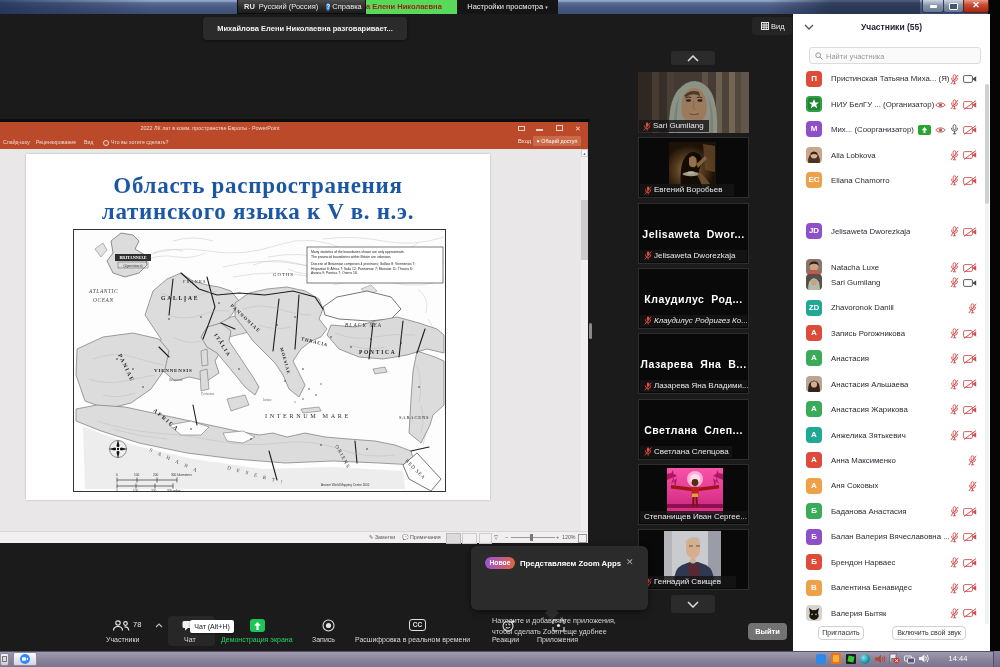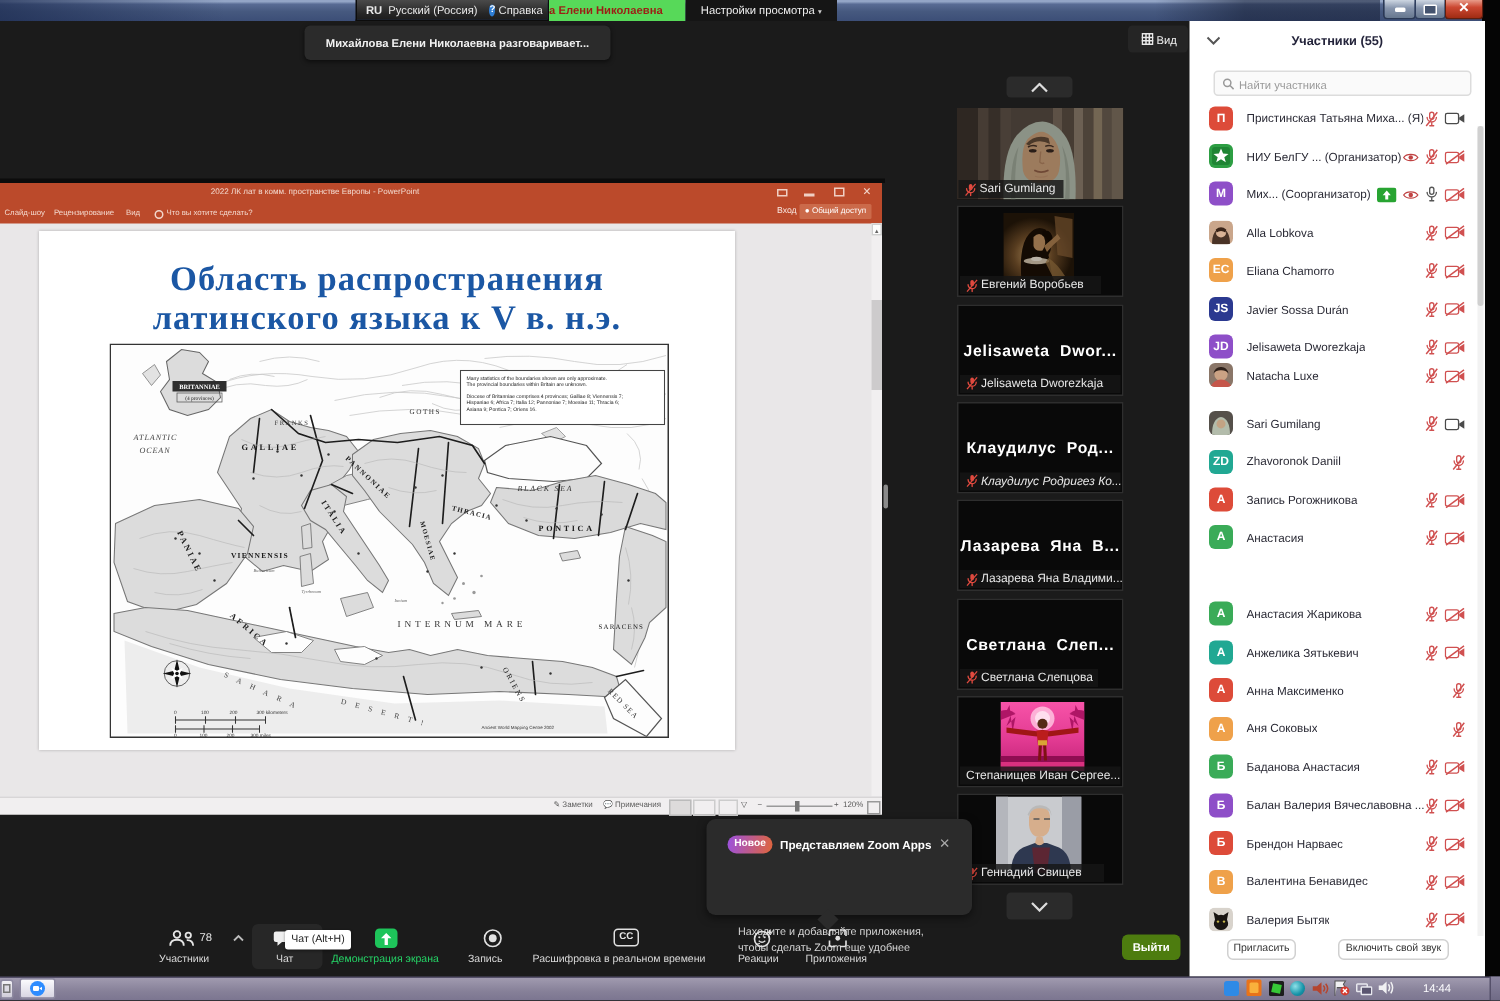--- a/index.html
+++ b/index.html
@@ -493,21 +493,21 @@
 <svg class="ab" style="left:552px;top:619px;" width="13" height="13" viewBox="0 0 13 13">
     <g fill="none" stroke="#e0e0e0" stroke-width="1.1">
       <path d="M1 5 V2 a1 1 0 0 1 1-1 h3"></path>
       <path d="M8 1 h3 a1 1 0 0 1 1 1 v3"></path>
       <path d="M12 8 v3 a1 1 0 0 1 -1 1 H8"></path>
       <path d="M5 12 H2 a1 1 0 0 1 -1-1 V8"></path>
     </g>
     <circle cx="6.5" cy="6.5" r="1.6" fill="#e0e0e0"></circle>
   </svg>
 <div class="ab" style="left:537px;top:636px;color:#d9d9d9;font-size:7px;">Приложения</div>
-<div class="ab" style="left:748px;top:623px;width:39px;height:17px;background:#4d7c0f;border-radius:4px;color:#fff;font-size:7.5px;font-weight:bold;text-align:center;line-height:17px;">Выйти</div>
+<div class="ab" style="left:748px;top:623px;width:39px;height:17px;background:#737373;border-radius:4px;color:#fff;font-size:7.5px;font-weight:bold;text-align:center;line-height:17px;">Выйти</div>
 <div class="ab" id="panel" style="left:793px;top:14px;width:197px;height:637px;background:#ffffff;overflow:hidden;">
 <svg class="ab" style="left:11px;top:10px;" width="10" height="6" viewBox="0 0 10 6">
       <path d="M1 1 L5 5 L9 1" stroke="#555" stroke-width="1.3" fill="none"></path>
     </svg>
 <div class="ab" style="left:0;top:8px;width:197px;text-align:center;font-size:8.5px;font-weight:bold;color:#23233a;">Участники (55)</div>
 <div class="ab" style="left:16px;top:33px;width:172px;height:17px;background:#fafafa;border:1px solid #dcdcdc;border-radius:3px;box-sizing:border-box;"></div>
 <svg class="ab" style="left:22px;top:38px;" width="8" height="8" viewBox="0 0 8 8">
       <circle cx="3.2" cy="3.2" r="2.4" fill="none" stroke="#999" stroke-width="1"></circle>
       <line x1="5" y1="5" x2="7.4" y2="7.4" stroke="#999" stroke-width="1"></line>
     </svg>
@@ -604,53 +604,37 @@
           <path d="M1.4 4.2a3.1 3.1 0 0 0 6.2 0M4.5 7.3v2.2M3.2 9.8h2.6" stroke="#d05050" stroke-width="0.9" fill="none" stroke-linecap="round"></path>
           <line x1="0.8" y1="10" x2="8.2" y2="0.8" stroke="#d05050" stroke-width="1"></line>
         </svg>
         <svg width="14" height="10" viewBox="0 0 14 10">
           <rect x="0.6" y="1.6" width="8.8" height="6.8" rx="1.2" fill="none" stroke="#d05050" stroke-width="0.9"></rect>
           <path d="M9.8 4.4 L13.2 2.2 V7.8 L9.8 5.6z" fill="#d05050"></path>
           <line x1="1" y1="9.4" x2="13" y2="0.6" stroke="#d05050" stroke-width="1"></line>
         </svg>
       </span>
     </div>
-<div class="prow" style="top:179.8px;">
-      <span class="pav" style="background:#2b3990;">JS</span>
-      <span class="pname">Javier Sossa Durán</span>
-      <span class="picons">
-        <svg width="9" height="11" viewBox="0 0 9 11">
-          <rect x="3.1" y="0.8" width="2.8" height="4.8" rx="1.4" fill="none" stroke="#d05050" stroke-width="0.9"></rect>
-          <path d="M1.4 4.2a3.1 3.1 0 0 0 6.2 0M4.5 7.3v2.2M3.2 9.8h2.6" stroke="#d05050" stroke-width="0.9" fill="none" stroke-linecap="round"></path>
-          <line x1="0.8" y1="10" x2="8.2" y2="0.8" stroke="#d05050" stroke-width="1"></line>
-        </svg>
-        <svg width="14" height="10" viewBox="0 0 14 10">
-          <rect x="0.6" y="1.6" width="8.8" height="6.8" rx="1.2" fill="none" stroke="#d05050" stroke-width="0.9"></rect>
-          <path d="M9.8 4.4 L13.2 2.2 V7.8 L9.8 5.6z" fill="#d05050"></path>
-          <line x1="1" y1="9.4" x2="13" y2="0.6" stroke="#d05050" stroke-width="1"></line>
-        </svg>
-      </span>
-    </div>
 <div class="prow" style="top:205.2px;">
       <span class="pav" style="background:#8e4fc8;">JD</span>
       <span class="pname">Jelisaweta Dworezkaja</span>
       <span class="picons">
         <svg width="9" height="11" viewBox="0 0 9 11">
           <rect x="3.1" y="0.8" width="2.8" height="4.8" rx="1.4" fill="none" stroke="#d05050" stroke-width="0.9"></rect>
           <path d="M1.4 4.2a3.1 3.1 0 0 0 6.2 0M4.5 7.3v2.2M3.2 9.8h2.6" stroke="#d05050" stroke-width="0.9" fill="none" stroke-linecap="round"></path>
           <line x1="0.8" y1="10" x2="8.2" y2="0.8" stroke="#d05050" stroke-width="1"></line>
         </svg>
         <svg width="14" height="10" viewBox="0 0 14 10">
           <rect x="0.6" y="1.6" width="8.8" height="6.8" rx="1.2" fill="none" stroke="#d05050" stroke-width="0.9"></rect>
           <path d="M9.8 4.4 L13.2 2.2 V7.8 L9.8 5.6z" fill="#d05050"></path>
           <line x1="1" y1="9.4" x2="13" y2="0.6" stroke="#d05050" stroke-width="1"></line>
         </svg>
       </span>
     </div>
-<div class="prow" style="top:224px;">
+<div class="prow" style="top:241px;">
       <span class="pav" style="padding:0;"><svg width="16" height="16" viewBox="0 0 16 16">
           <rect width="16" height="16" fill="#8a7668"></rect>
           <circle cx="8" cy="7.6" r="4.4" fill="#caa284"></circle>
           <path d="M3 7 Q4 2.4 8 2.6 Q12 2.4 13 7 Q11 4.6 8 4.8 Q5 4.6 3 7Z" fill="#2e2019"></path>
           <path d="M1 16 Q3 11 8 11 Q13 11 15 16Z" fill="#c5564a"></path>
         </svg></span>
       <span class="pname">Natacha Luxe</span>
       <span class="picons">
         <svg width="9" height="11" viewBox="0 0 9 11">
           <rect x="3.1" y="0.8" width="2.8" height="4.8" rx="1.4" fill="none" stroke="#d05050" stroke-width="0.9"></rect>
@@ -706,20 +690,40 @@
         <svg width="14" height="10" viewBox="0 0 14 10">
           <rect x="0.6" y="1.6" width="8.8" height="6.8" rx="1.2" fill="none" stroke="#d05050" stroke-width="0.9"></rect>
           <path d="M9.8 4.4 L13.2 2.2 V7.8 L9.8 5.6z" fill="#d05050"></path>
           <line x1="1" y1="9.4" x2="13" y2="0.6" stroke="#d05050" stroke-width="1"></line>
         </svg>
       </span>
     </div>
 <div class="prow" style="top:332.4px;">
       <span class="pav" style="background:#3aab58;">А</span>
       <span class="pname">Анастасия</span>
+      <span class="picons">
+        <svg width="9" height="11" viewBox="0 0 9 11">
+          <rect x="3.1" y="0.8" width="2.8" height="4.8" rx="1.4" fill="none" stroke="#d05050" stroke-width="0.9"></rect>
+          <path d="M1.4 4.2a3.1 3.1 0 0 0 6.2 0M4.5 7.3v2.2M3.2 9.8h2.6" stroke="#d05050" stroke-width="0.9" fill="none" stroke-linecap="round"></path>
+          <line x1="0.8" y1="10" x2="8.2" y2="0.8" stroke="#d05050" stroke-width="1"></line>
+        </svg>
+        <svg width="14" height="10" viewBox="0 0 14 10">
+          <rect x="0.6" y="1.6" width="8.8" height="6.8" rx="1.2" fill="none" stroke="#d05050" stroke-width="0.9"></rect>
+          <path d="M9.8 4.4 L13.2 2.2 V7.8 L9.8 5.6z" fill="#d05050"></path>
+          <line x1="1" y1="9.4" x2="13" y2="0.6" stroke="#d05050" stroke-width="1"></line>
+        </svg>
+      </span>
+    </div>
+<div class="prow" style="top:357.9px;">
+      <span class="pav" style="padding:0;"><svg width="16" height="16" viewBox="0 0 16 16">
+          <rect width="16" height="16" fill="#b8a593"></rect>
+          <path d="M2 16 Q1.6 5 8 4.4 Q14.4 5 14 16Z" fill="#33231a"></path>
+          <circle cx="8" cy="8.4" r="3.1" fill="#d4ad8e"></circle>
+        </svg></span>
+      <span class="pname">Анастасия Альшаева</span>
       <span class="picons">
         <svg width="9" height="11" viewBox="0 0 9 11">
           <rect x="3.1" y="0.8" width="2.8" height="4.8" rx="1.4" fill="none" stroke="#d05050" stroke-width="0.9"></rect>
           <path d="M1.4 4.2a3.1 3.1 0 0 0 6.2 0M4.5 7.3v2.2M3.2 9.8h2.6" stroke="#d05050" stroke-width="0.9" fill="none" stroke-linecap="round"></path>
           <line x1="0.8" y1="10" x2="8.2" y2="0.8" stroke="#d05050" stroke-width="1"></line>
         </svg>
         <svg width="14" height="10" viewBox="0 0 14 10">
           <rect x="0.6" y="1.6" width="8.8" height="6.8" rx="1.2" fill="none" stroke="#d05050" stroke-width="0.9"></rect>
           <path d="M9.8 4.4 L13.2 2.2 V7.8 L9.8 5.6z" fill="#d05050"></path>
           <line x1="1" y1="9.4" x2="13" y2="0.6" stroke="#d05050" stroke-width="1"></line>

